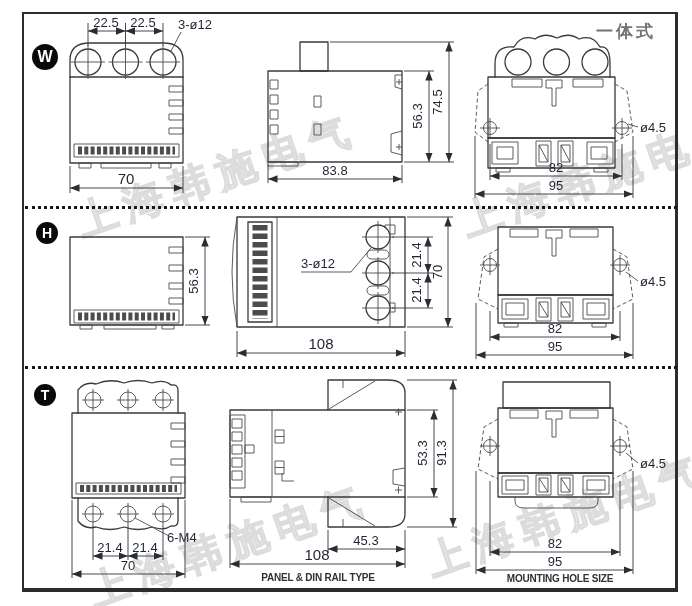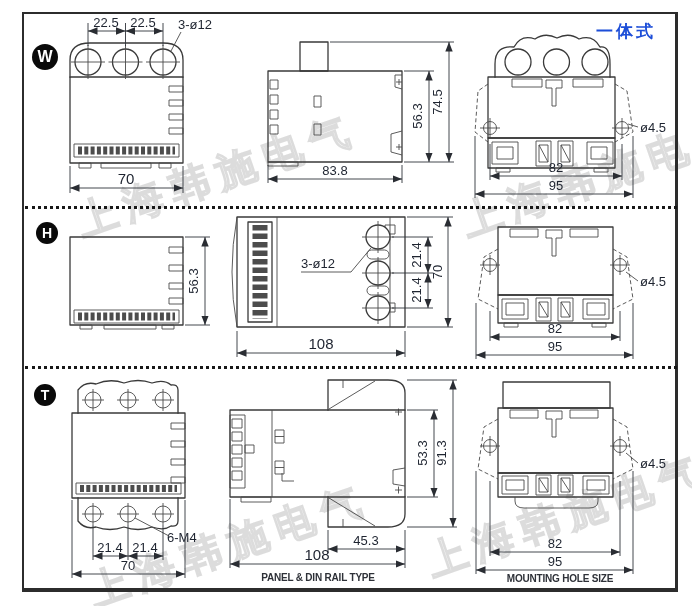--- a/index.html
+++ b/index.html
@@ -7,21 +7,21 @@
         font-family:"Liberation Sans",sans-serif;}
   .frame{position:absolute;left:22px;top:12px;width:656px;height:580px;
          border:2px solid #2c2c2c;border-right-width:3px;border-bottom-width:4px;box-sizing:border-box;}
   .sep{position:absolute;left:25px;width:652px;height:0;border-top:3px dotted #181818;}
   .wm{position:absolute;font-size:40px;font-weight:bold;letter-spacing:9px;white-space:nowrap;
       color:rgba(255,255,255,0);-webkit-text-stroke:1.4px #d7d7d7;transform:rotate(-19deg);
       opacity:.85;pointer-events:none;}
   .badge{position:absolute;background:#0a0a0a;color:#fff;border-radius:50%;
          display:flex;align-items:center;justify-content:center;font-weight:bold;}
   .type-label{position:absolute;left:596px;top:20px;font-size:17px;letter-spacing:3px;
-              color:#1d4ed8;font-weight:bold;}
+              color:#737373;font-weight:bold;}
   .caption{position:absolute;font-weight:bold;font-size:10px;color:#2e3138;text-align:center;
            letter-spacing:-0.2px;z-index:5;}
   svg.view{position:absolute;overflow:visible;}
   .ln{fill:none;stroke:#3a3a3a;stroke-width:1.3;stroke-linejoin:round;stroke-linecap:square;}
   .lnf{fill:#fff;stroke:#3a3a3a;stroke-width:1.3;}
   .thin{fill:none;stroke:#4a4a4a;stroke-width:0.9;stroke-linejoin:round;}
   .dash{stroke-dasharray:4,2.6;}
   .dim{fill:none;stroke:#30333a;stroke-width:0.9;}
   .blocks{fill:none;stroke:#4c4c4c;stroke-width:8;stroke-dasharray:4,2.3;}
   .blocks7{fill:none;stroke:#4c4c4c;stroke-width:7;stroke-dasharray:4,2.3;}

